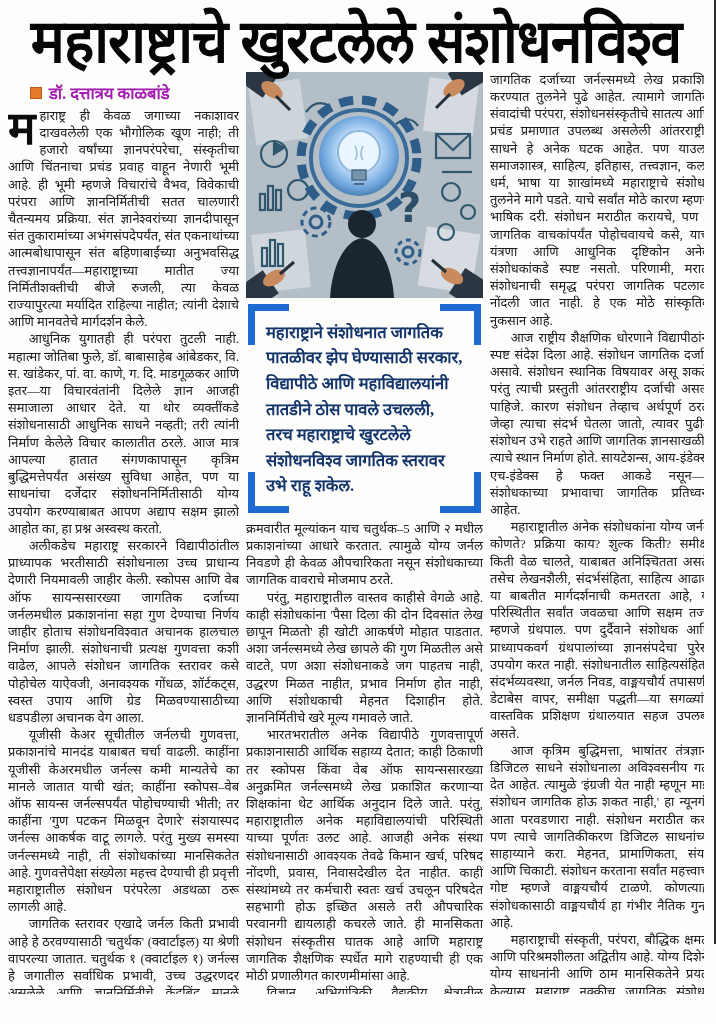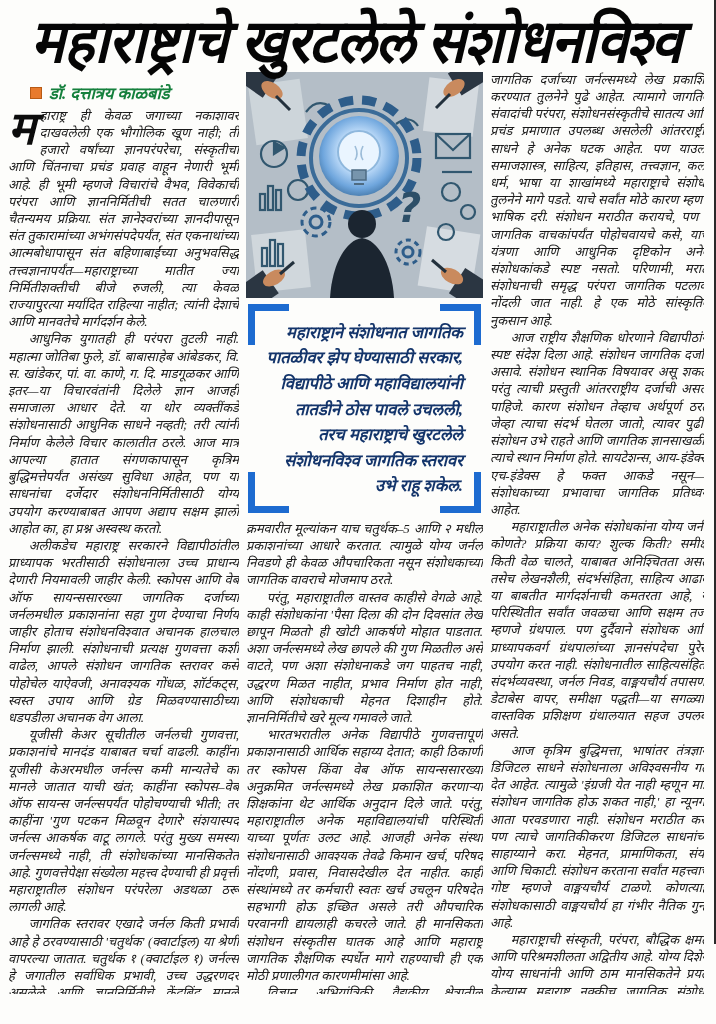--- a/index.html
+++ b/index.html
@@ -3,38 +3,38 @@
 <meta charset="utf-8">
 <style>
   html,body{margin:0;padding:0;}
   body{
     width:716px;height:1024px;overflow:hidden;background:#fdfdfb;
     font-family:"Liberation Serif","DejaVu Serif",serif;color:#1c1c1c;
     position:relative;
   }
   .page{
     box-sizing:border-box;width:716px;height:944px;padding:6px 10px 0 8px;
-    border-right:2px solid #2a2a2a;position:relative;font-style:italic;
+    border-right:2px solid #2a2a2a;position:relative;
   }
   
   .headline{
     font-size:57px;line-height:1.12;font-weight:800;color:#050505;
     text-align:center;letter-spacing:-1px;margin:2px 0 0 0;
     transform:scaleY(1.05);transform-origin:top;
     white-space:nowrap;
   }
   
   .byline{
     display:flex;align-items:center;gap:7px;height:26px;margin:8px 0 2px 22px;
   }
   .byline .bullet{
     width:10px;height:10px;background:#e87a2c;border:1px solid #b85a14;
     display:inline-block;flex:0 0 auto;
   }
-  .byline .author{font-weight:700;font-size:16.5px;color:#15803d;}
+  .byline .author{font-weight:700;font-size:16.5px;color:#a21caf;}
   
   .cols{
     display:grid;grid-template-columns:231px 237px 222px;column-gap:7px;
     height:922px;overflow:hidden;
   }
   .col{overflow:hidden;height:100%;}
   .col p{
     margin:0;font-size:12.9px;line-height:17.2px;text-align:justify;
     text-indent:1.6em;color:#1b1b1b;
   }
@@ -45,21 +45,21 @@
     padding:2px 4px 0 0;color:#0c0c0c;
   }
   
   .art-img{width:237px;height:226px;display:block;margin:0 0 6px 0;}
   
   .quote{
     position:relative;margin:6px 2px 8px 2px;padding:16px 18px 14px 18px;
   }
   .quote .txt{
     font-weight:800;color:#14356b;font-size:16.5px;line-height:1.55;
-    text-align:right;text-indent:0;
+    text-align:left;text-indent:0;
   }
   .corner{position:absolute;width:34px;height:34px;border:0 solid #1d6bd0;}
   .c-tl{top:0;left:0;border-top-width:7px;border-left-width:7px;}
   .c-tr{top:0;right:0;border-top-width:7px;border-right-width:7px;}
   .c-bl{bottom:0;left:0;border-bottom-width:7px;border-left-width:7px;}
   .c-br{bottom:0;right:0;border-bottom-width:7px;border-right-width:7px;}
 </style>
 </head>
 <body>
 

